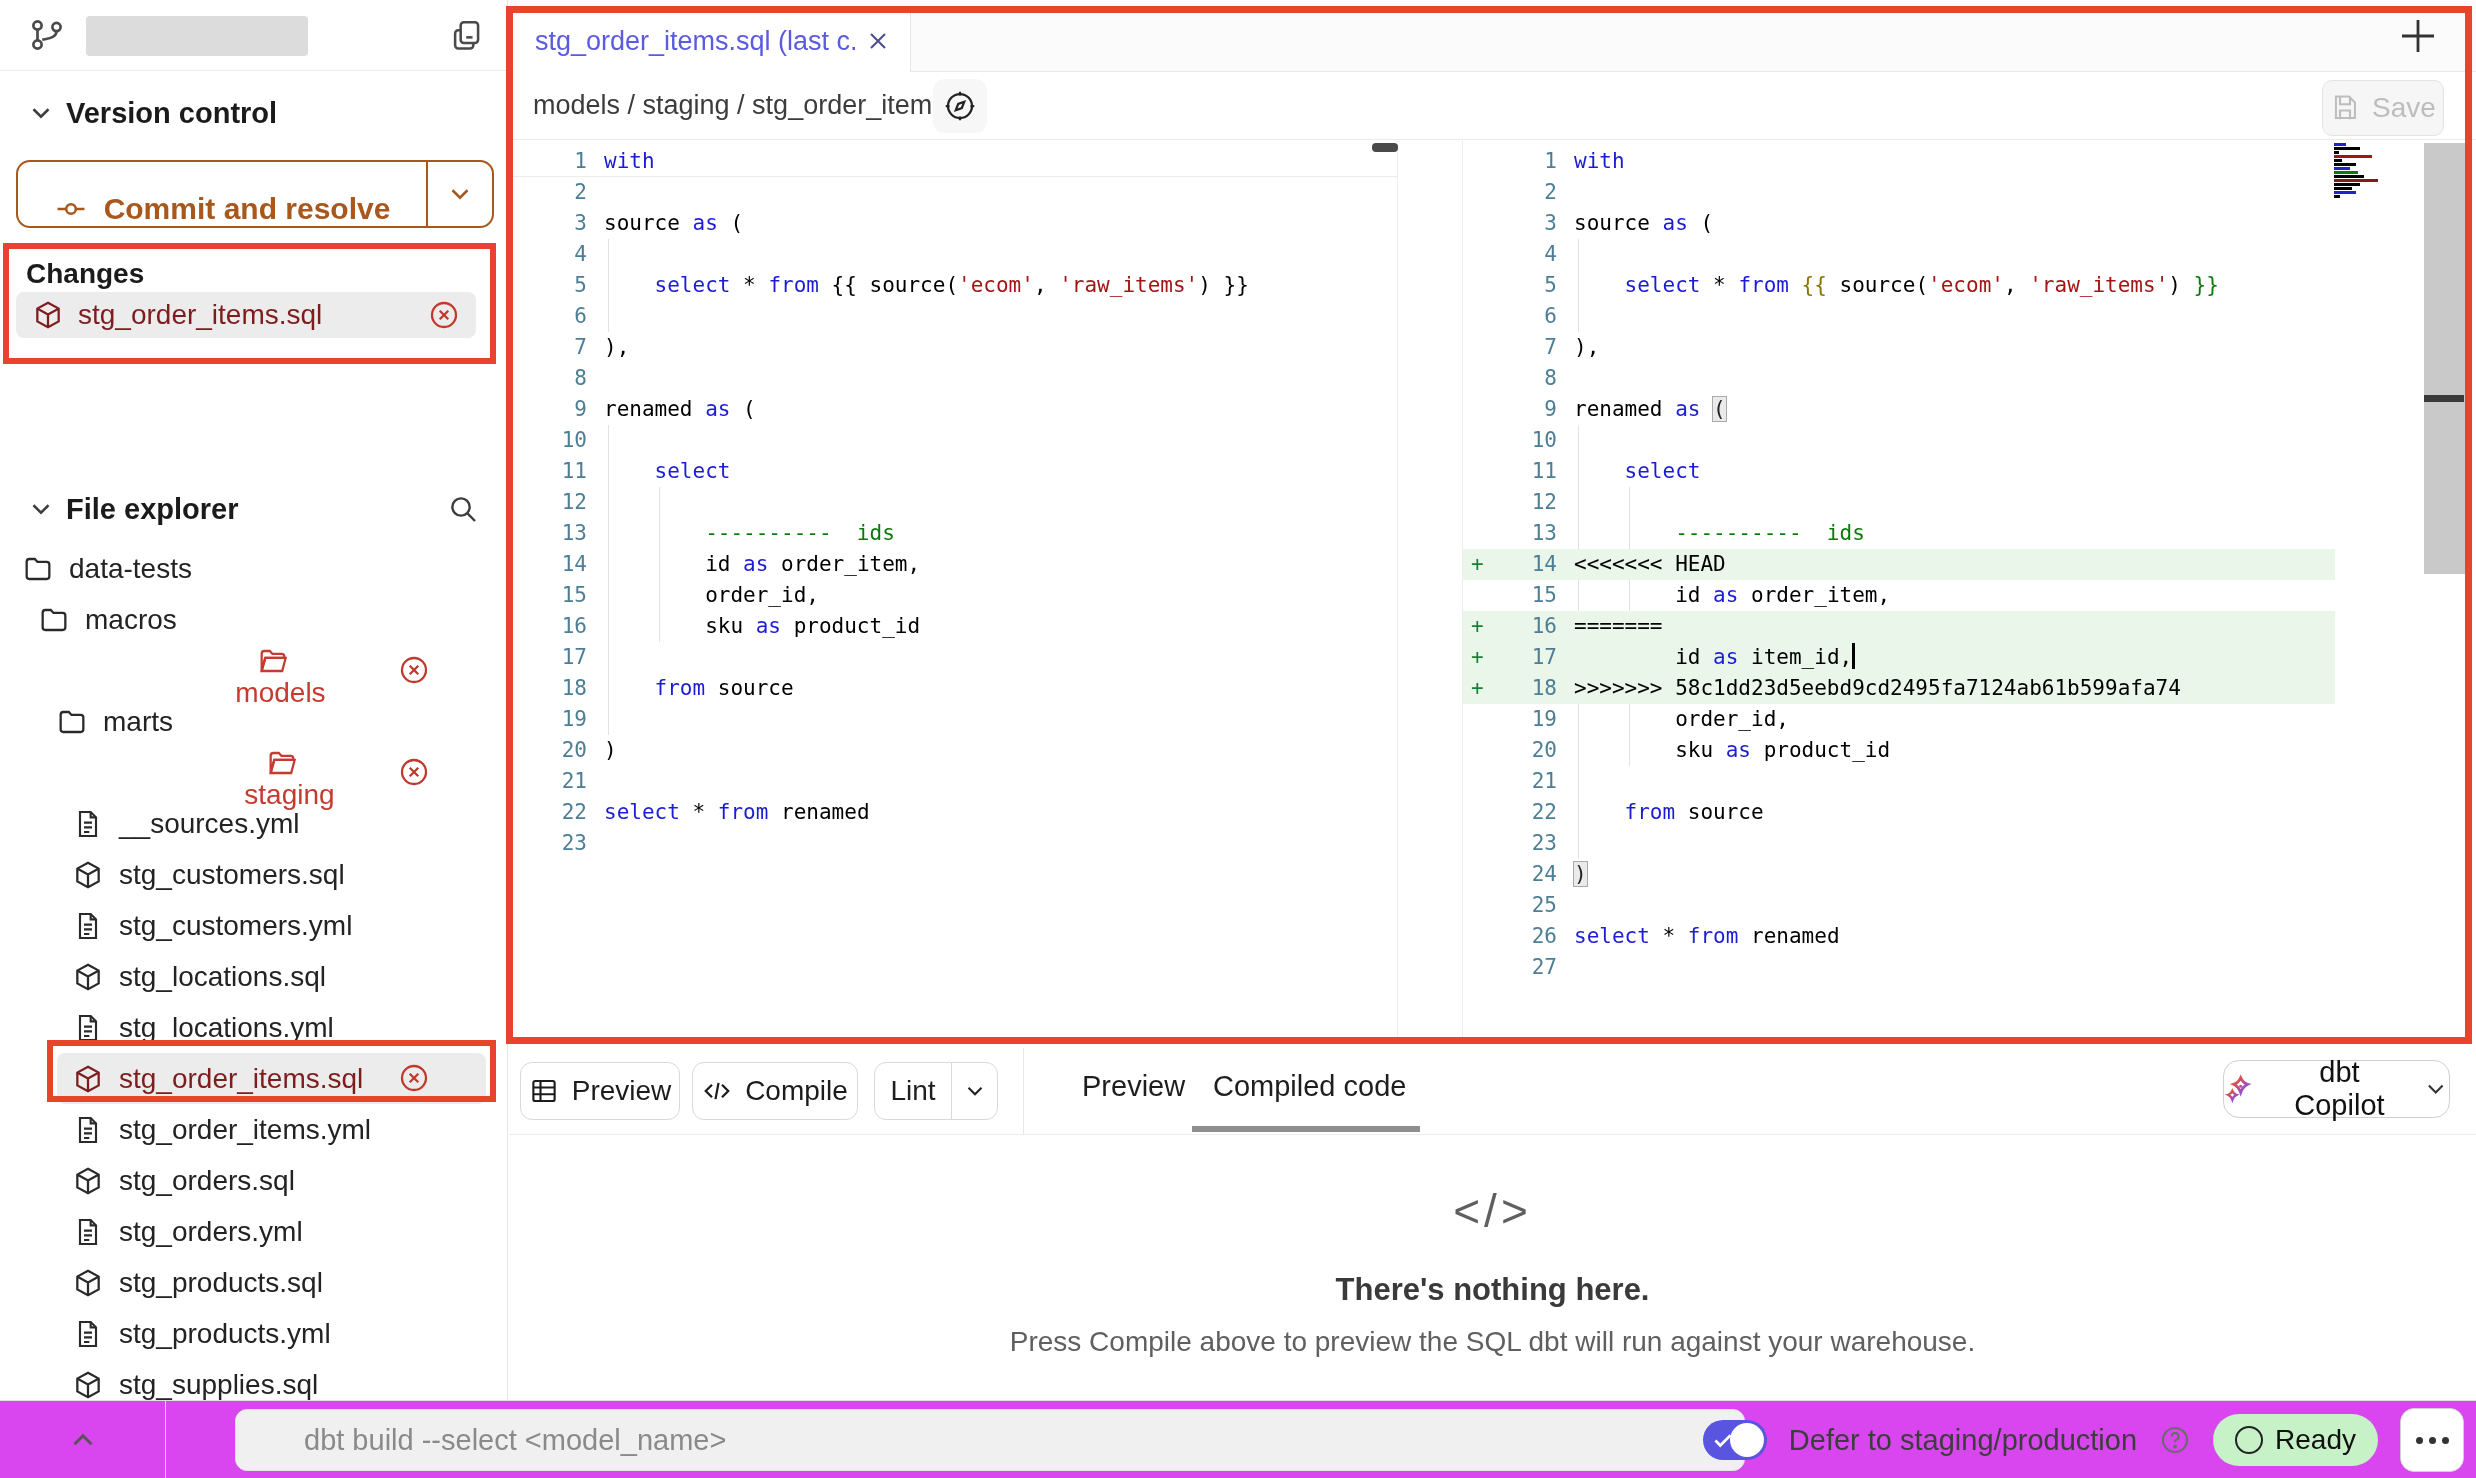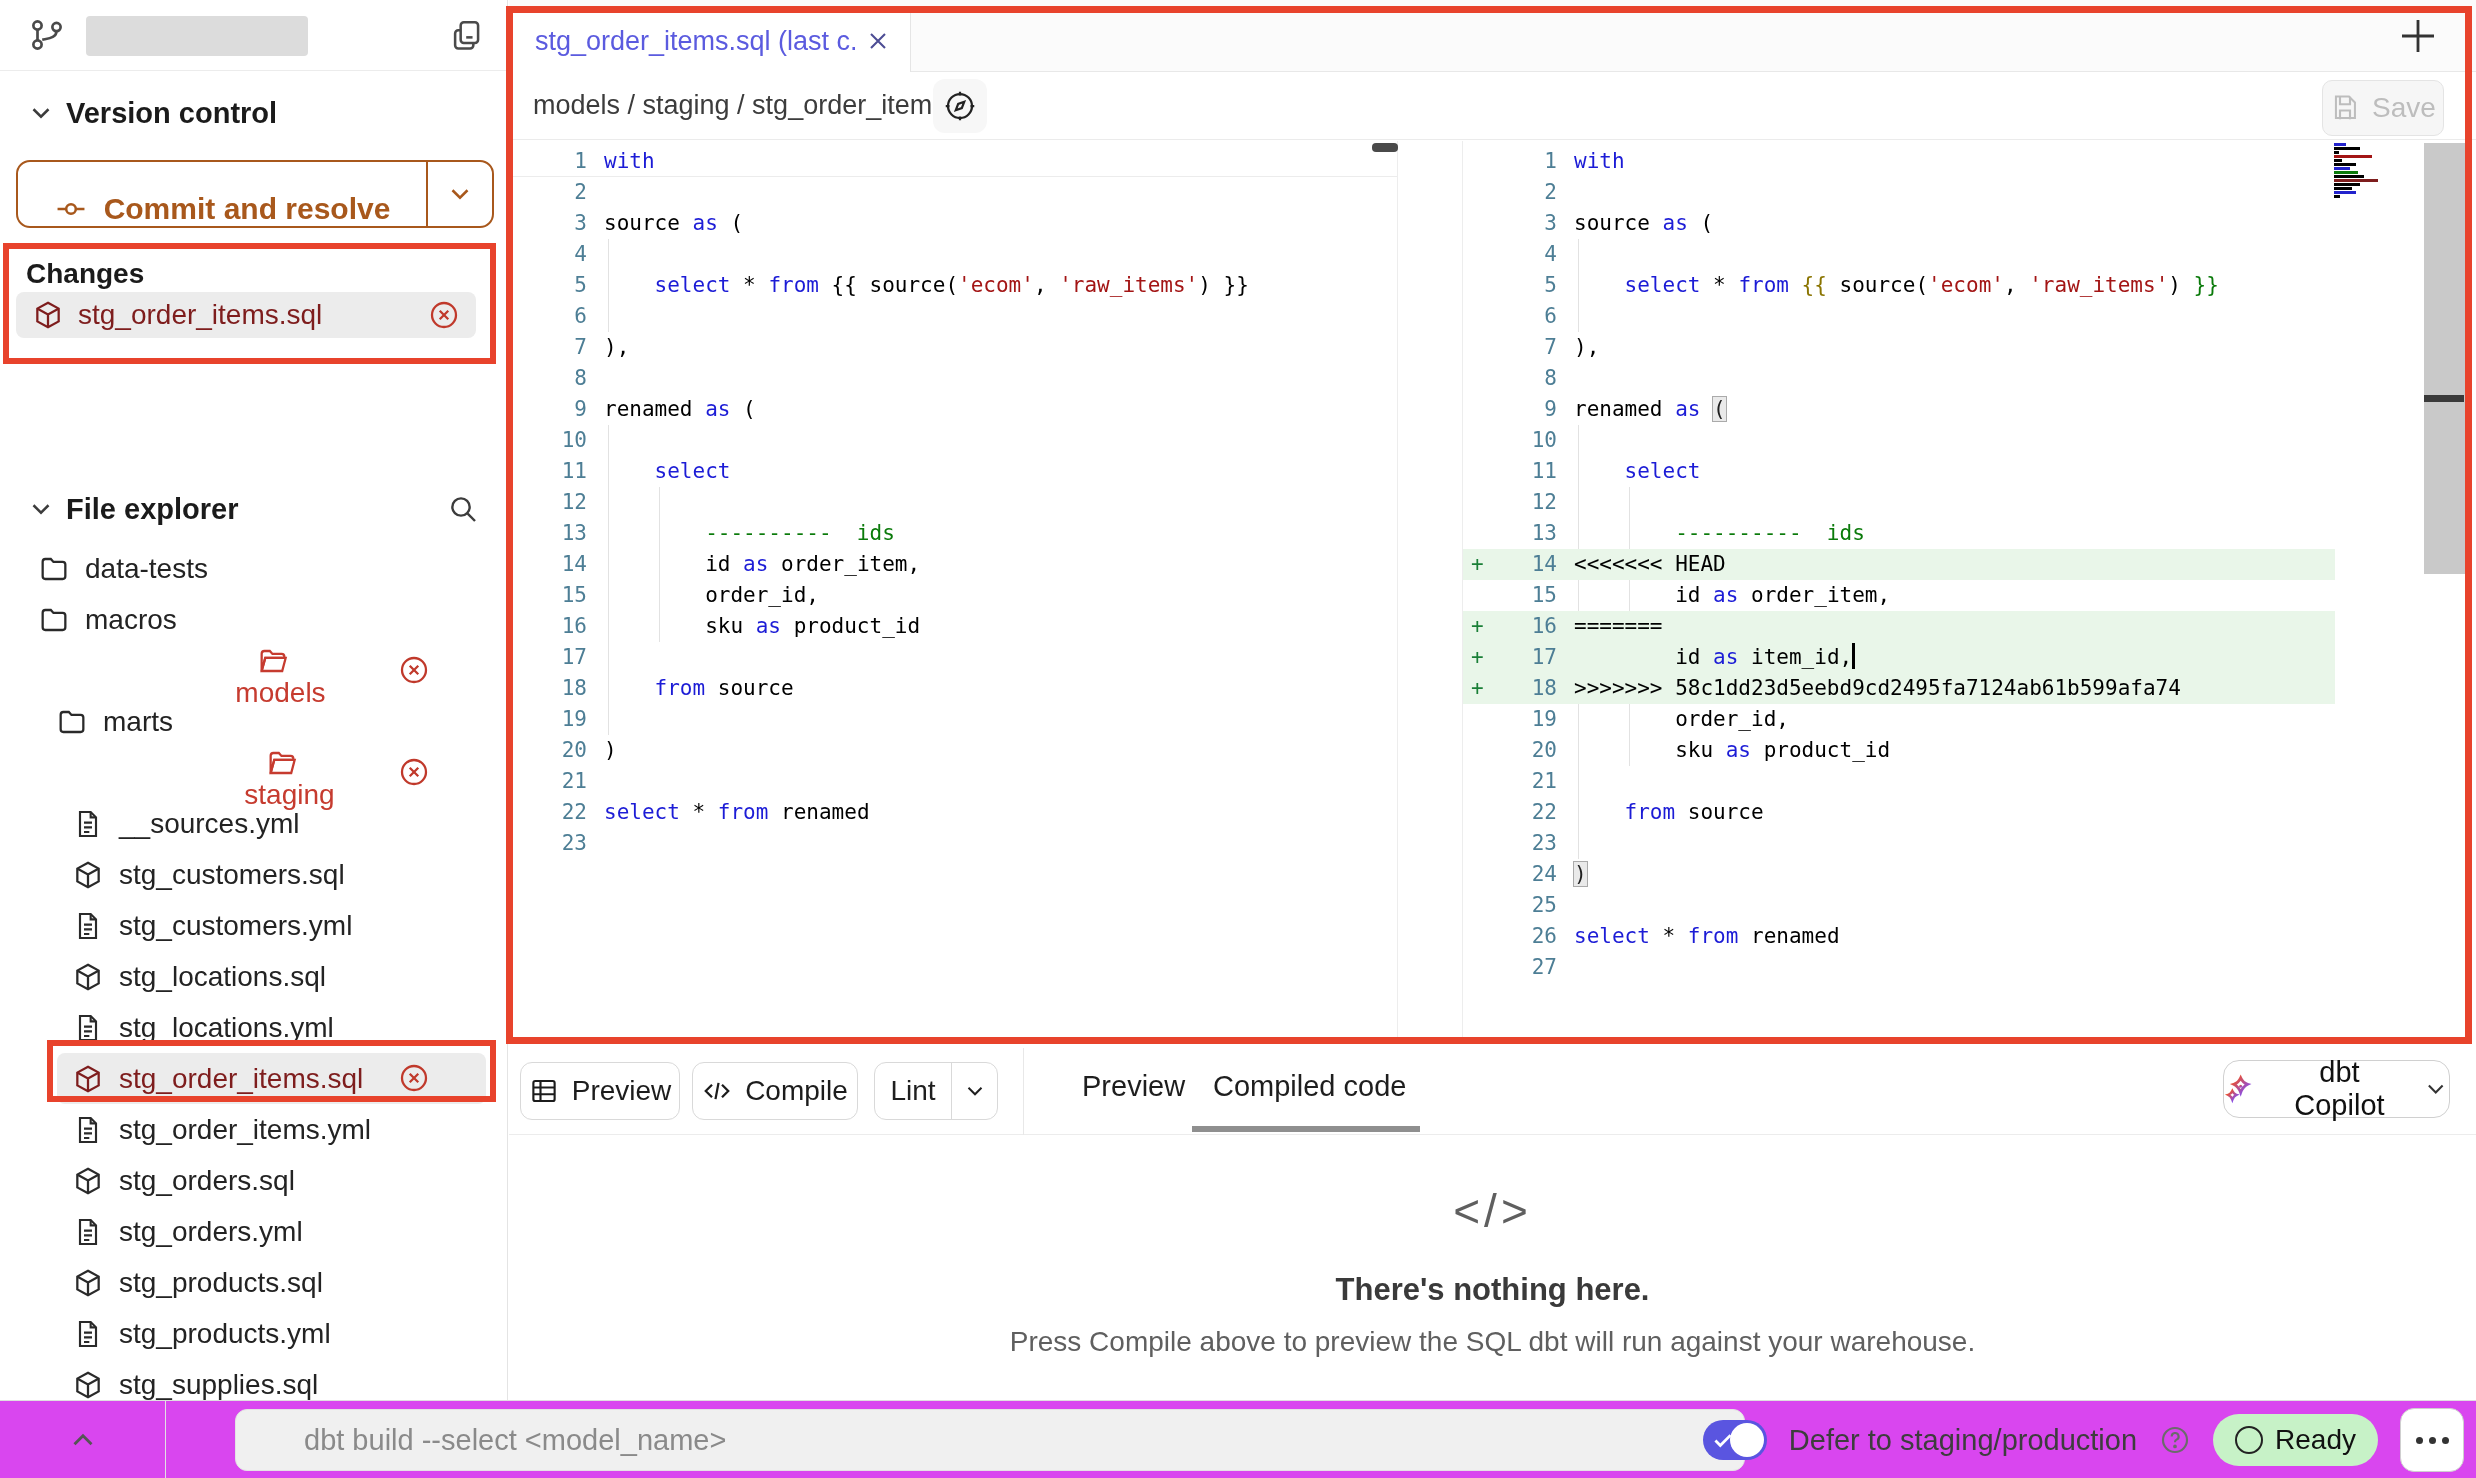--- a/index.html
+++ b/index.html
@@ -194,21 +194,21 @@
       <span class="sec-label">File explorer</span>
       <span class="search-ic">
         <svg viewBox="0 0 24 24" width="32" height="32" fill="none" stroke="currentColor" stroke-width="1.8">
             <circle cx="10.5" cy="10.5" r="6.5"></circle>
             <path d="M15.5 15.5L21 21"></path>
           </svg>
       </span>
     </div>
 
     <div id="file-tree">
-        <div class="trow" style="padding-left: 38px;">
+        <div class="trow" style="padding-left: 22px;">
           <span class="ticon"><svg viewBox="0 0 24 24" width="32" height="32" fill="none" stroke="currentColor" stroke-width="1.7">
               <path d="M3.5 6.5c0-1.1.9-2 2-2h4.1l2 2.2h6.9c1.1 0 2 .9 2 2v8.8c0 1.1-.9 2-2 2h-13c-1.1 0-2-.9-2-2z"></path>
             </svg></span>
           <span class="tlabel">data-tests</span>
         </div>
         <div class="trow" style="padding-left: 38px;">
           <span class="ticon"><svg viewBox="0 0 24 24" width="32" height="32" fill="none" stroke="currentColor" stroke-width="1.7">
               <path d="M3.5 6.5c0-1.1.9-2 2-2h4.1l2 2.2h6.9c1.1 0 2 .9 2 2v8.8c0 1.1-.9 2-2 2h-13c-1.1 0-2-.9-2-2z"></path>
             </svg></span>
           <span class="tlabel">macros</span>

